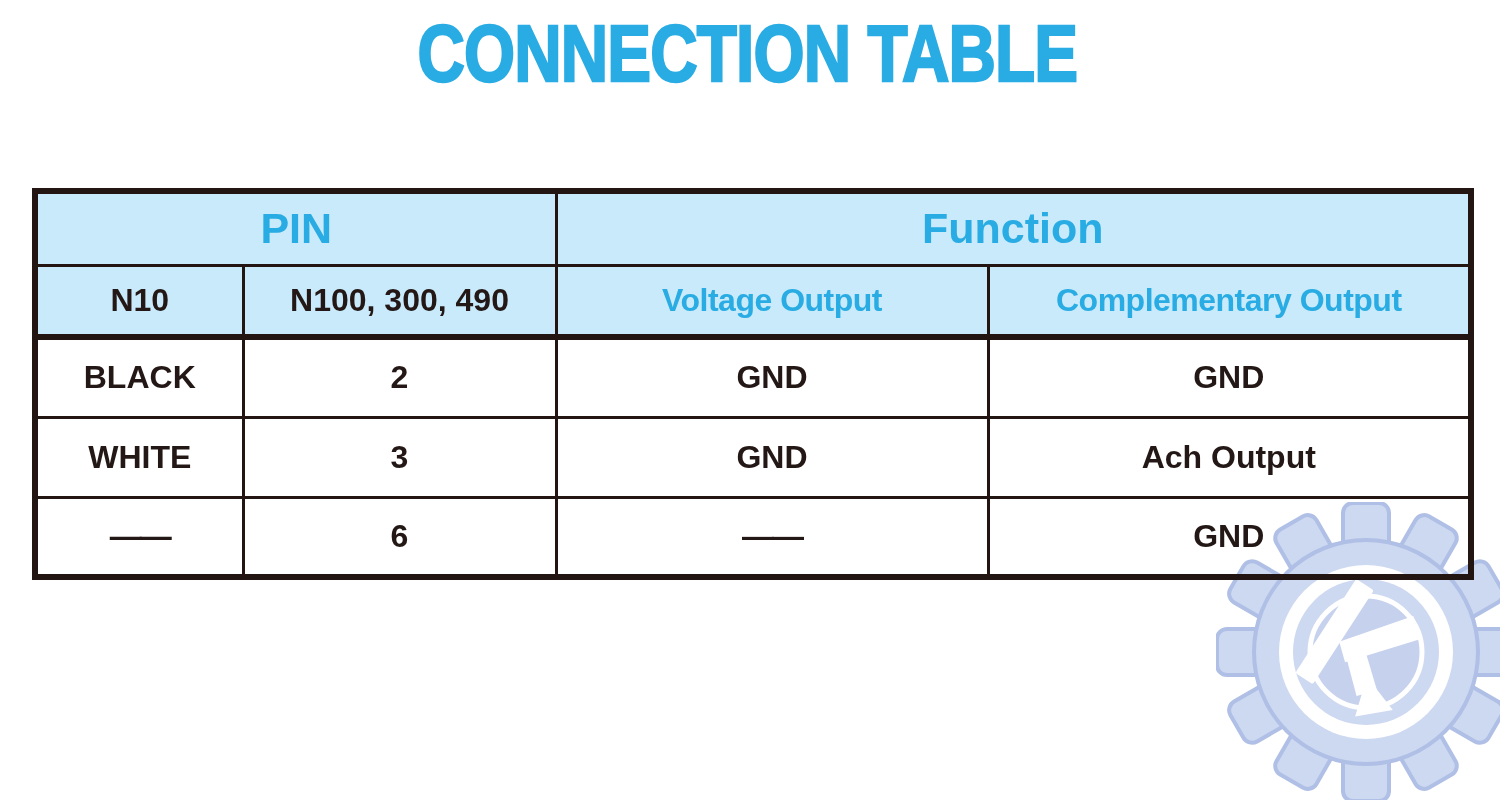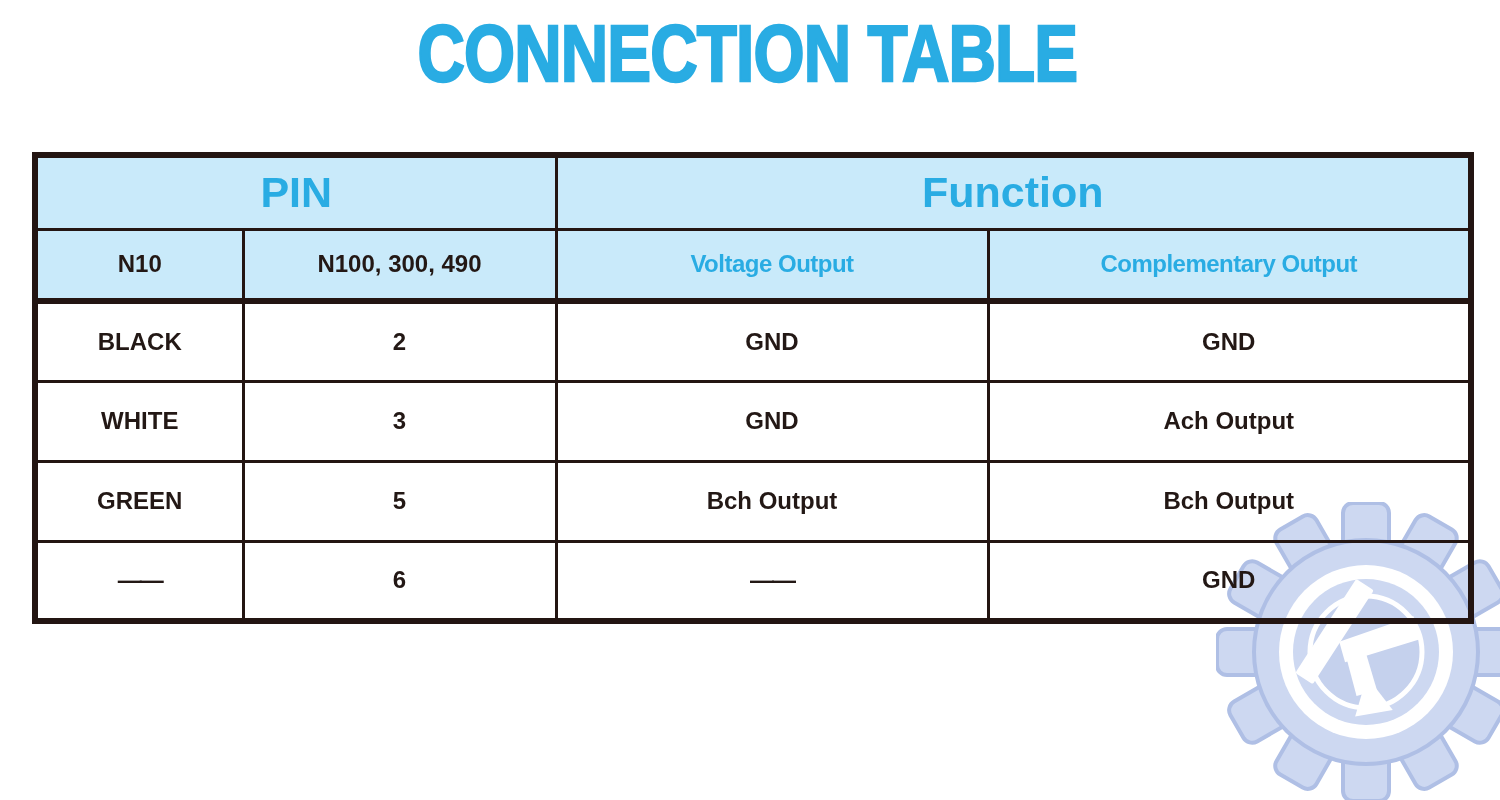--- a/index.html
+++ b/index.html
@@ -41,29 +41,29 @@
     z-index:0;
   }
   
   table.conn{
     position:absolute; left:32px; top:152px; z-index:1;
     width:1436px;
     border-collapse:collapse;
     table-layout:fixed;
     background:transparent;
   }
-  table.conn{ border:6px solid var(--line); }
+  table.conn{ border:6px solid var(--line);margin-top:36px; }
   table.conn th, table.conn td{
     border:3px solid var(--line);
     text-align:center;
     vertical-align:middle;
     padding:0;
     font-weight:bold;
     color:var(--ink);
-    font-size:24px;
+    font-size:32px;
     overflow:hidden;
     white-space:nowrap;
   }
   tr.group-row{ height:74px; }
   tr.sub-row{ height:72px; }
   tr.data-row{ height:80px; }
   tr.group-row th, tr.sub-row th{ background:var(--header-bg); }
   tr.group-row th{ color:var(--cyan); font-size:43px; }
   tr.sub-row th.cyan{ color:var(--cyan); letter-spacing:-0.5px; }
   tr.sub-row th.dark{ color:var(--ink); }
@@ -132,25 +132,19 @@
       <td>GND</td>
       <td>GND</td>
     </tr>
     <tr class="data-row">
       <td>WHITE</td>
       <td>3</td>
       <td>GND</td>
       <td>Ach Output</td>
     </tr>
     <tr class="data-row">
-      <td>GREEN</td>
-      <td>5</td>
-      <td>Bch Output</td>
-      <td>Bch Output</td>
-    </tr>
-    <tr class="data-row">
       <td class="dash">——</td>
       <td>6</td>
       <td class="dash">——</td>
       <td>GND</td>
     </tr>
   </tbody>
 </table>
 
 </body></html>

